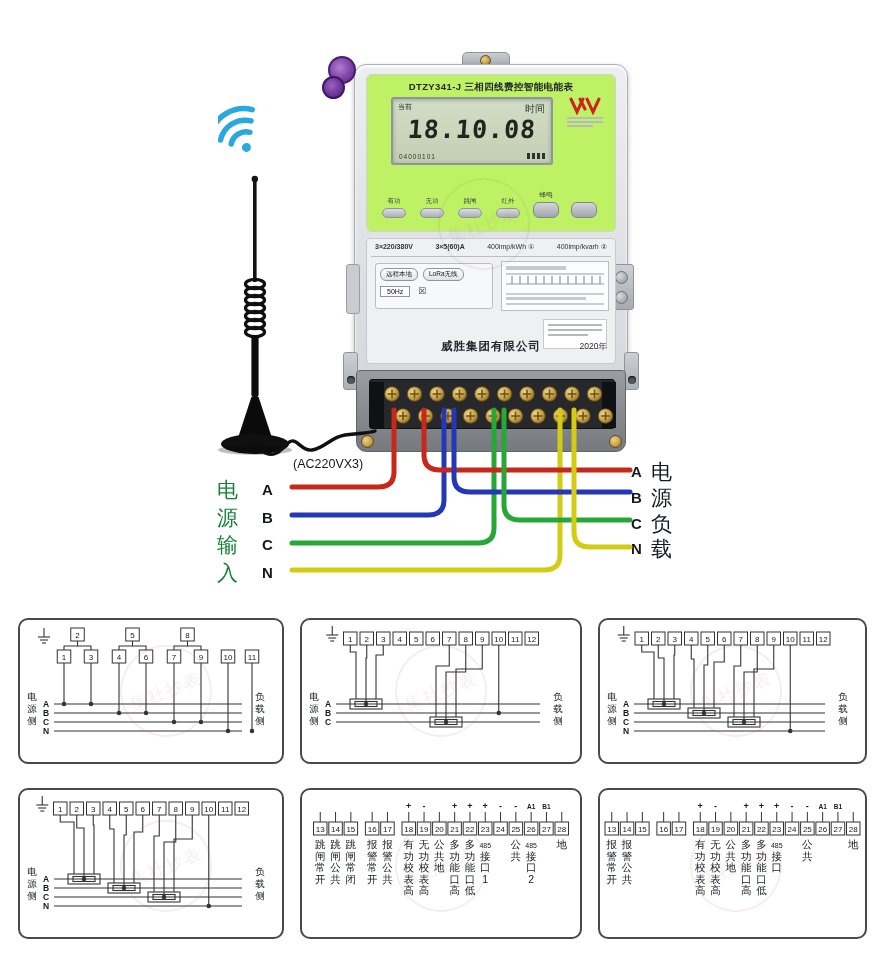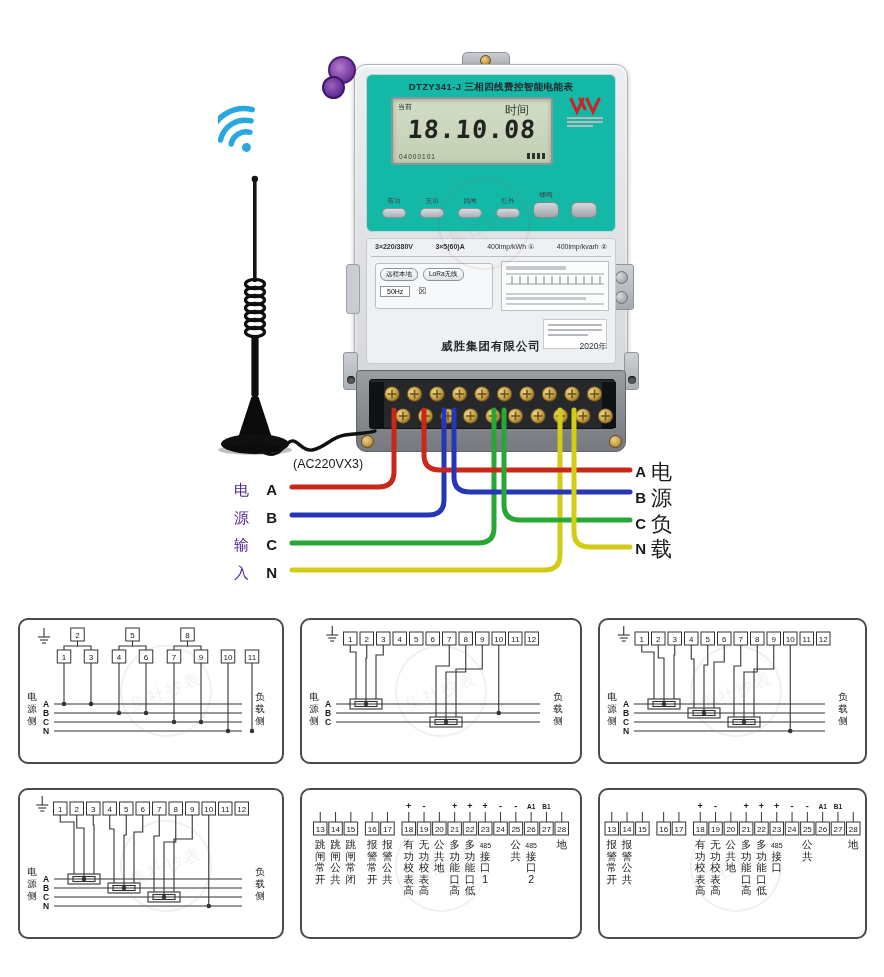--- a/index.html
+++ b/index.html
@@ -19,26 +19,26 @@
     border:1px solid #8f949a;border-radius:5px 5px 0 0}
   .top-tab .screw{left:17px;top:2px;width:11px;height:11px}
   .brass-screw{border-radius:50%;background:radial-gradient(circle at 35% 35%,#ecd084,#c9a24a 55%,#826217);
     border:1px solid #5e4a16;position:absolute}
   .seal{border-radius:50%;z-index:6}
   .seal1{left:-22px;top:6px;width:28px;height:28px;background:radial-gradient(circle at 40% 40%,#b57ad0,#7a3fa0 60%,#5a2387);border:2px solid #4c1d74}
   .seal2{left:-28px;top:26px;width:23px;height:23px;background:radial-gradient(circle at 40% 40%,#9a63bd,#69339a 60%,#4c2180);border:2px solid #3f1766}
   .body{left:4px;top:14px;width:274px;height:318px;background:linear-gradient(#eceef0,#d6d8db);
     border:1px solid #adb1b6;border-radius:12px;box-shadow:inset 0 2px 3px #fff, 0 2px 5px rgba(0,0,0,.25)}
   .side-block{width:14px;background:#c9ccd0;border:1px solid #9aa0a6;border-radius:3px}
-  .face-upper{left:16px;top:24px;width:250px;height:158px;background:#14b8a6;border:1px solid #ced2d6;border-radius:6px}
+  .face-upper{left:16px;top:24px;width:250px;height:158px;background:#bef264;border:1px solid #ced2d6;border-radius:6px}
   .meter-title{position:absolute;left:0;top:6px;width:100%;text-align:center;font-size:9.5px;font-weight:bold;color:#23282d;letter-spacing:.4px}
   .lcd{left:24px;top:22px;width:162px;height:68px;background:linear-gradient(#d3ddc6,#c3cfb4);
     border:2px solid #8b959d;border-radius:3px;box-shadow:inset 0 1px 4px rgba(40,60,40,.35)}
   .lcd-current{left:5px;top:3px;font-size:7px;color:#2c3a2c}
-  .lcd-time{right:22px;top:3px;font-size:12px;color:#2c3a2c}
+  .lcd-time{right:6px;top:3px;font-size:10px;color:#2c3a2c}
   .lcd-value{left:0;top:16px;width:100%;text-align:center;font-family:"DejaVu Sans Mono",monospace;
     font-weight:bold;font-size:25px;color:#20251f;letter-spacing:1px;transform:skewX(-4deg)}
   .lcd-sub{left:6px;bottom:3px;font-size:6.5px;color:#2c3a2c;letter-spacing:1px}
   .lcd-ticks{right:6px;bottom:4px;display:flex;gap:2px}
   .lcd-ticks i{display:block;width:3px;height:6px;background:#2c352b}
   .logo{left:194px;top:22px;width:48px;height:44px}
   .logo .mark{display:block;margin:0 auto}
   .logo .micro{height:2px;background:#b6babe;margin:2px 6px 0 6px}
   .btns{left:12px;top:116px;width:226px;display:flex;align-items:flex-end;gap:8px}
   .btn-group{display:flex;flex-direction:column;align-items:center;width:30px}
@@ -66,22 +66,22 @@
   .year{position:absolute;right:8px;top:2px;font-size:8.5px;color:#2b3036}
   .ear{width:15px;height:38px;background:linear-gradient(#cdd0d3,#aab0b5);border:1px solid #8f959b;border-radius:3px}
   .ear .hole{position:absolute;left:3px;bottom:5px;width:8px;height:8px;border-radius:50%;background:#54585c;box-shadow:inset 0 1px 2px #000}
   .seal-screws{left:258px;top:214px;width:26px;height:46px;background:linear-gradient(#cdd0d3,#a7abb0);border:1px solid #8f949a;border-radius:3px}
   .seal-screws .s{position:absolute;left:6px;width:13px;height:13px;border-radius:50%;background:radial-gradient(circle at 35% 35%,#d8dbde,#8e9398);border:1px solid #6d7277}
   .terminal-section{left:6px;top:320px;width:270px;height:82px;background:linear-gradient(#9a9da2,#76797e);
     border:1px solid #62656a;border-radius:4px 4px 10px 10px}
   .terminal-strip{position:absolute;left:12px;top:8px;width:246px;height:50px;background:#27282b;border-radius:3px;border:1px solid #111}
 
   
-  .vtext{word-break:break-all;text-align:right}
-  .src-title{left:230px;top:476px;width:19px;font-size:15px;line-height:27.5px;color:#4c1d95}
+  .vtext{word-break:break-all;text-align:left}
+  .src-title{left:217px;top:476px;width:19px;font-size:21px;line-height:27.5px;color:#15803d}
   .src-phases{left:262px;top:476px;width:15px;font-size:15px;line-height:27.5px;color:#16191c;font-weight:bold}
   .load-phases{left:631px;top:459px;width:15px;font-size:15px;line-height:25.8px;color:#16191c;font-weight:bold}
   .load-title{left:651px;top:459px;width:19px;font-size:21px;line-height:25.8px;color:#16191c}
   .ac-note{left:293px;top:457px;font-size:12.5px;color:#16191c}
 
   
   .panel{position:absolute;border:2px solid #4a4a4a;border-radius:10px;background:#fff;z-index:2}
   .panel svg{display:block}
 </style>
 </head>

